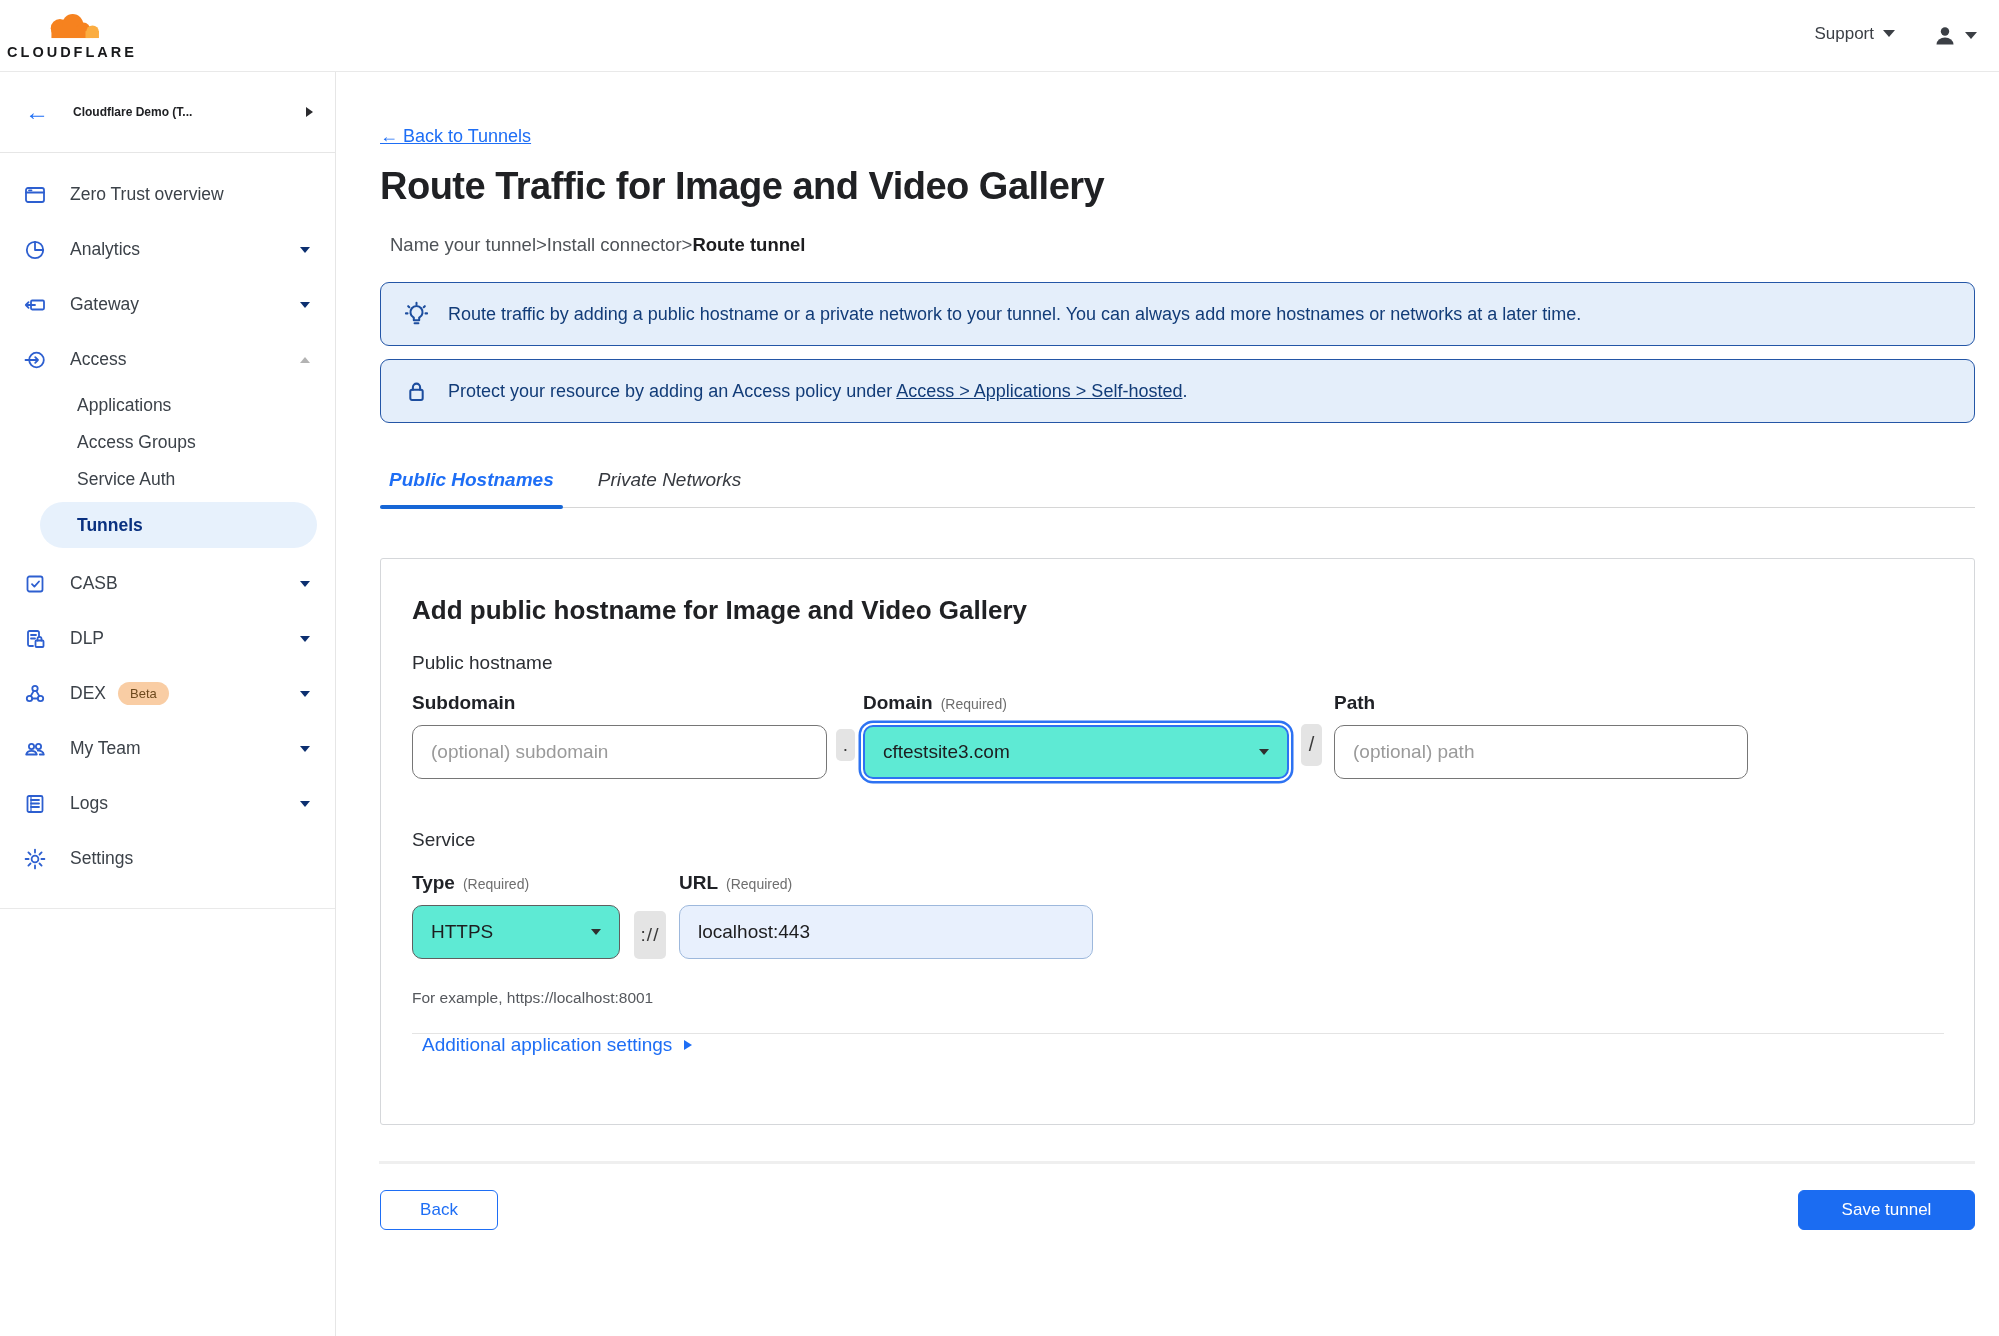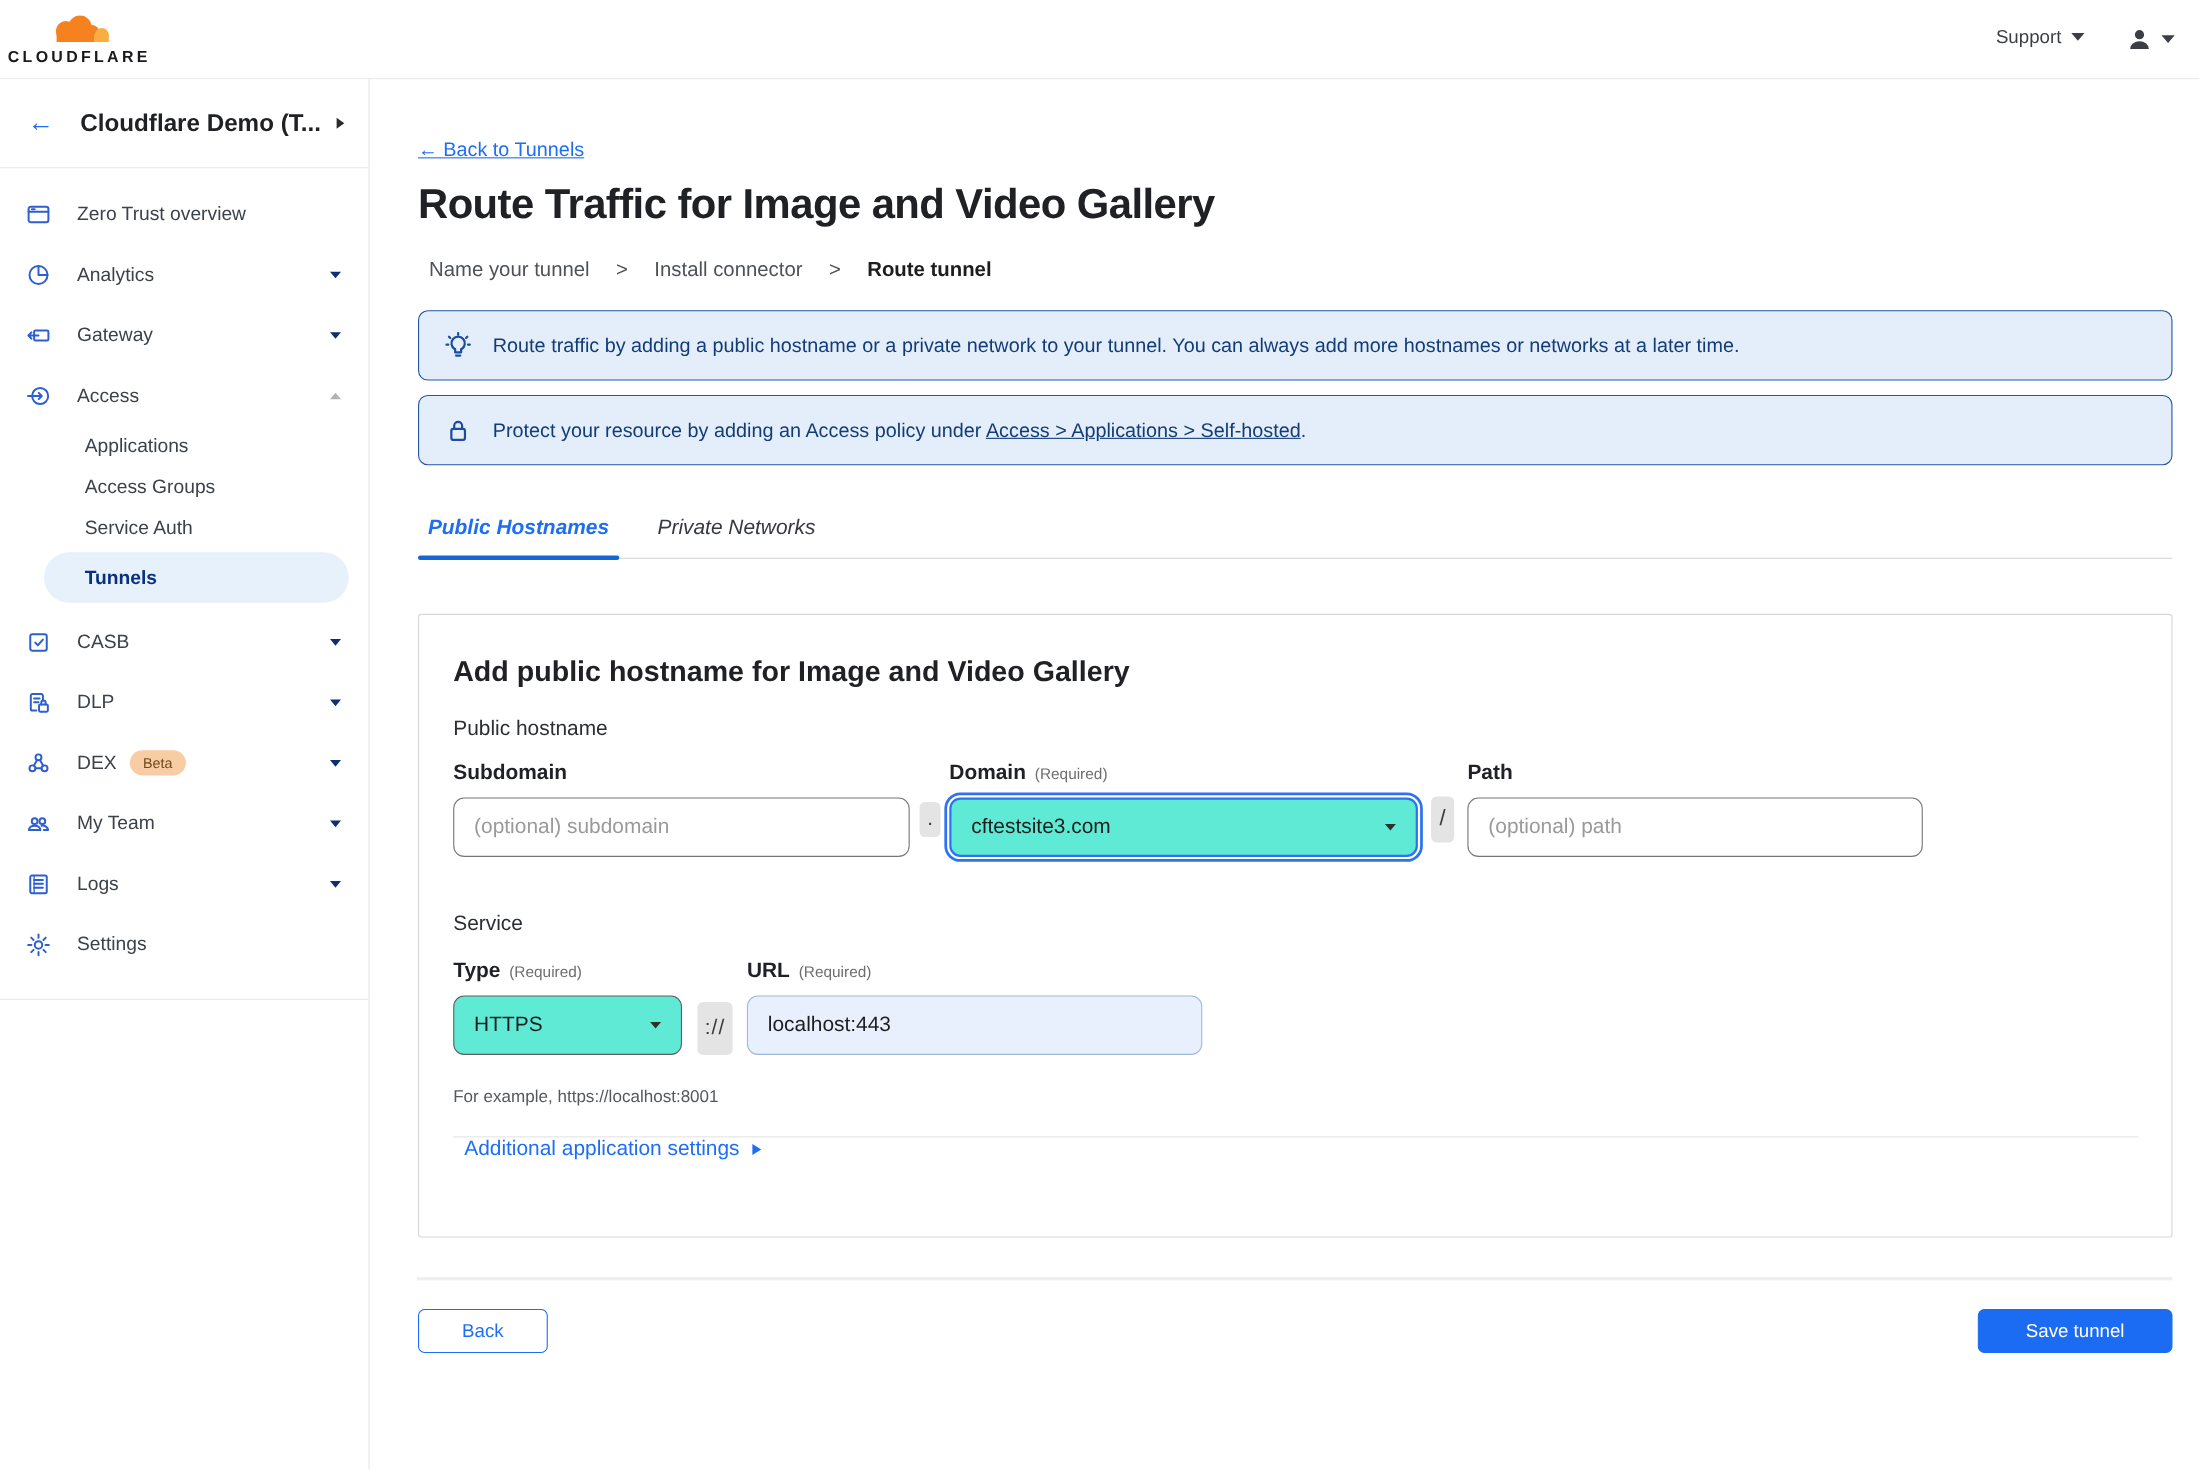--- a/index.html
+++ b/index.html
@@ -21,38 +21,38 @@
   .tri-down.navy { border-top-color: #0c2f70; }
   .tri-up.gray { width: 0; height: 0; border-left: 5px solid transparent; border-right: 5px solid transparent; border-bottom: 6px solid #b3b3b3; }
   .tri-right { width: 0; height: 0; border-top: 5px solid transparent; border-bottom: 5px solid transparent; border-left: 7px solid #2b2b2e; }
   .tri-right.blue { border-left-color: #1e6ef5; border-top-width: 5px; border-bottom-width: 5px; border-left-width: 8px; }
 
   
   .sidebar { position: absolute; left: 0; top: 72px; width: 336px; height: 1264px;
     background: #fff; border-right: 1px solid #e6e6e6; }
   .side-head { height: 81px; display: flex; align-items: center; padding: 0 22px 0 25px; border-bottom: 1px solid #e6e6e6; }
   .side-back-arrow { color: #1e6ef5; font-size: 24px; line-height: 1; cursor: pointer; }
-  .account-name { font-size: 22px; font-weight: bold; color: #202124; margin-left: 24px; white-space: nowrap; overflow: hidden; flex: 1; }
+  .account-name { font-size: 12px; font-weight: bold; color: #202124; margin-left: 24px; white-space: nowrap; overflow: hidden; flex: 1; }
   .side-nav { padding-top: 14px; }
   .nav-item { height: 55px; display: flex; align-items: center; padding-left: 23px; cursor: pointer; }
   .nav-item .icon { width: 24px; height: 24px; color: #2d5fd0; flex: 0 0 24px; display: flex; align-items: center; }
   .nav-item .label { font-size: 17.5px; color: #3c4249; margin-left: 23px; }
   .nav-item .chev { margin-left: auto; margin-right: 25px; }
   .nav-sub { height: 37px; display: flex; align-items: center; padding-left: 77px; cursor: pointer; }
   .nav-sub .label { font-size: 17.5px; color: #3c4249; }
   .nav-sub.selected { height: 46px; margin: 4px 18px 4px 40px; padding-left: 37px; background: #e7f1fc; border-radius: 23px; }
   .nav-sub.selected .label { font-weight: bold; color: #0a3180; }
   .beta-badge { margin-left: 12px; background: #f9cda4; color: #6e4a1e; font-size: 13px; padding: 4px 12px; border-radius: 12px; }
   .side-divider { margin-top: 22px; border-top: 1px solid #e9e9e9; }
 
   
   .main { position: absolute; left: 336px; top: 72px; width: 1663px; height: 1264px; padding: 54px 24px 0 44px; }
   .back-link { display: inline-block; color: #1e6ef5; font-size: 18px; text-decoration: underline; cursor: pointer; }
   .page-title { font-size: 38px; font-weight: bold; color: #202124; margin-top: 18px; letter-spacing: -0.5px; }
-  .steps { margin-top: 26px; display: flex; align-items: center; gap: 24px; font-size: 18.5px; color: #4e5257; padding-left: 10px; }
+  .steps { margin-top: 26px; display: flex; align-items: center; font-size: 18.5px; color: #4e5257; padding-left: 10px; }
   .steps .sep { color: #4e5257; }
   .steps .current { color: #1d1d1f; font-weight: bold; }
 
   .banner { margin-top: 26px; height: 64px; border: 1.5px solid #2456a6; border-radius: 9px;
     background: #e4eefa; display: flex; align-items: center; padding: 0 22px; gap: 18px; }
   .banner + .banner { margin-top: 13px; }
   .banner .b-icon { width: 27px; height: 27px; color: #1c4d9e; flex: 0 0 27px; }
   .banner .b-text { font-size: 18px; color: #123c78; }
   .banner-link { color: #123c78; text-decoration: underline; cursor: pointer; }
 

